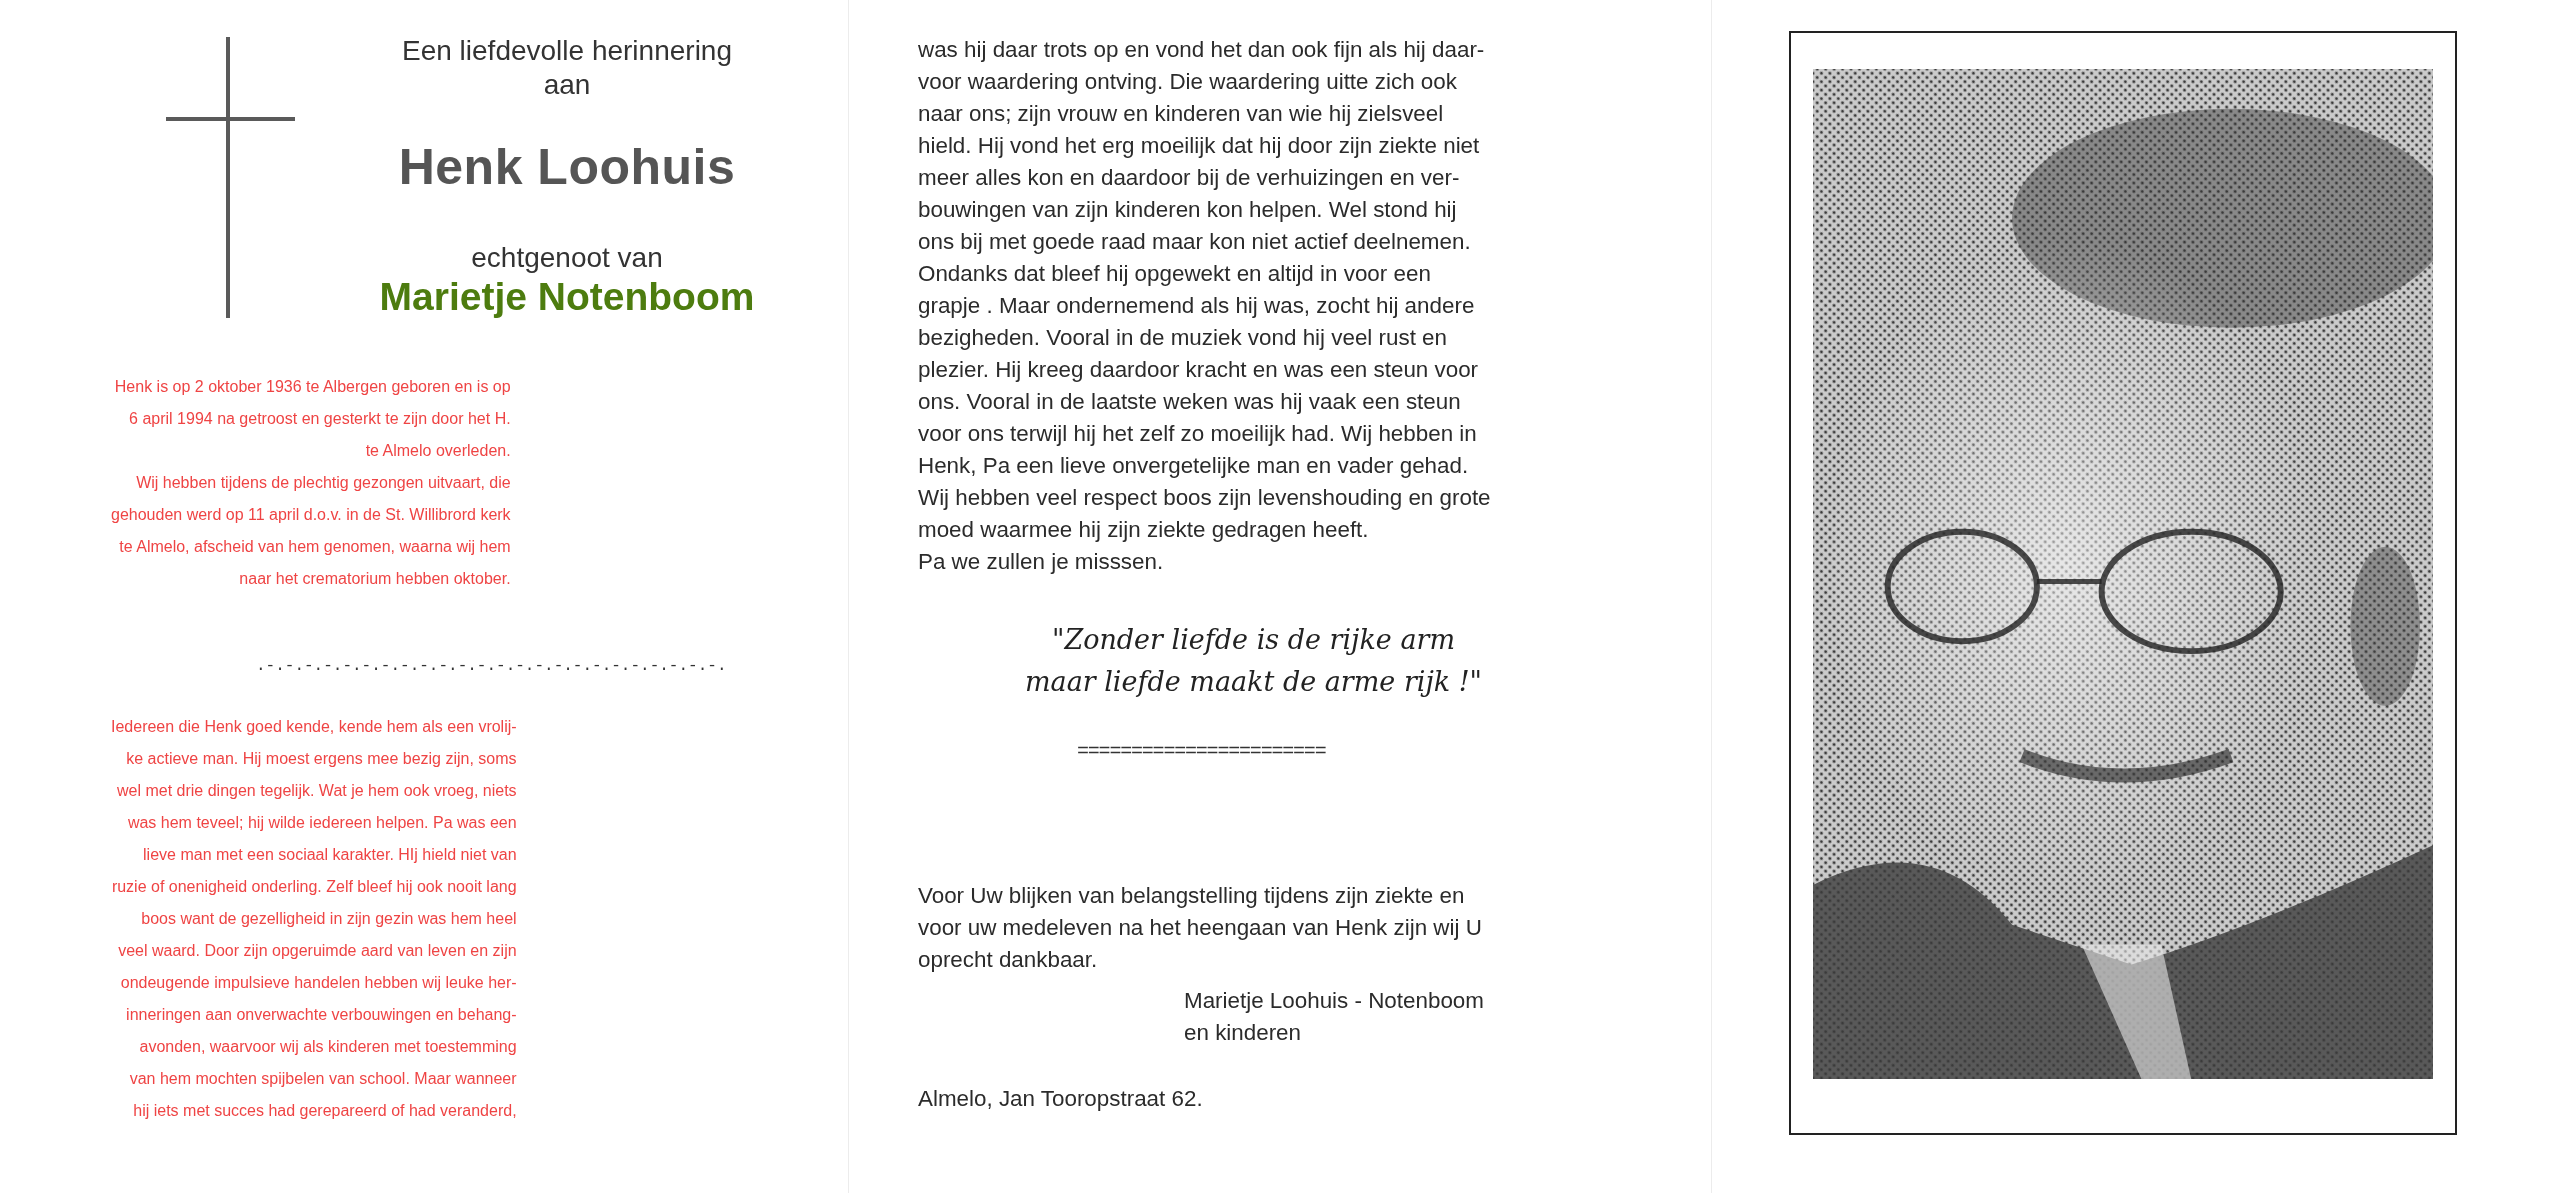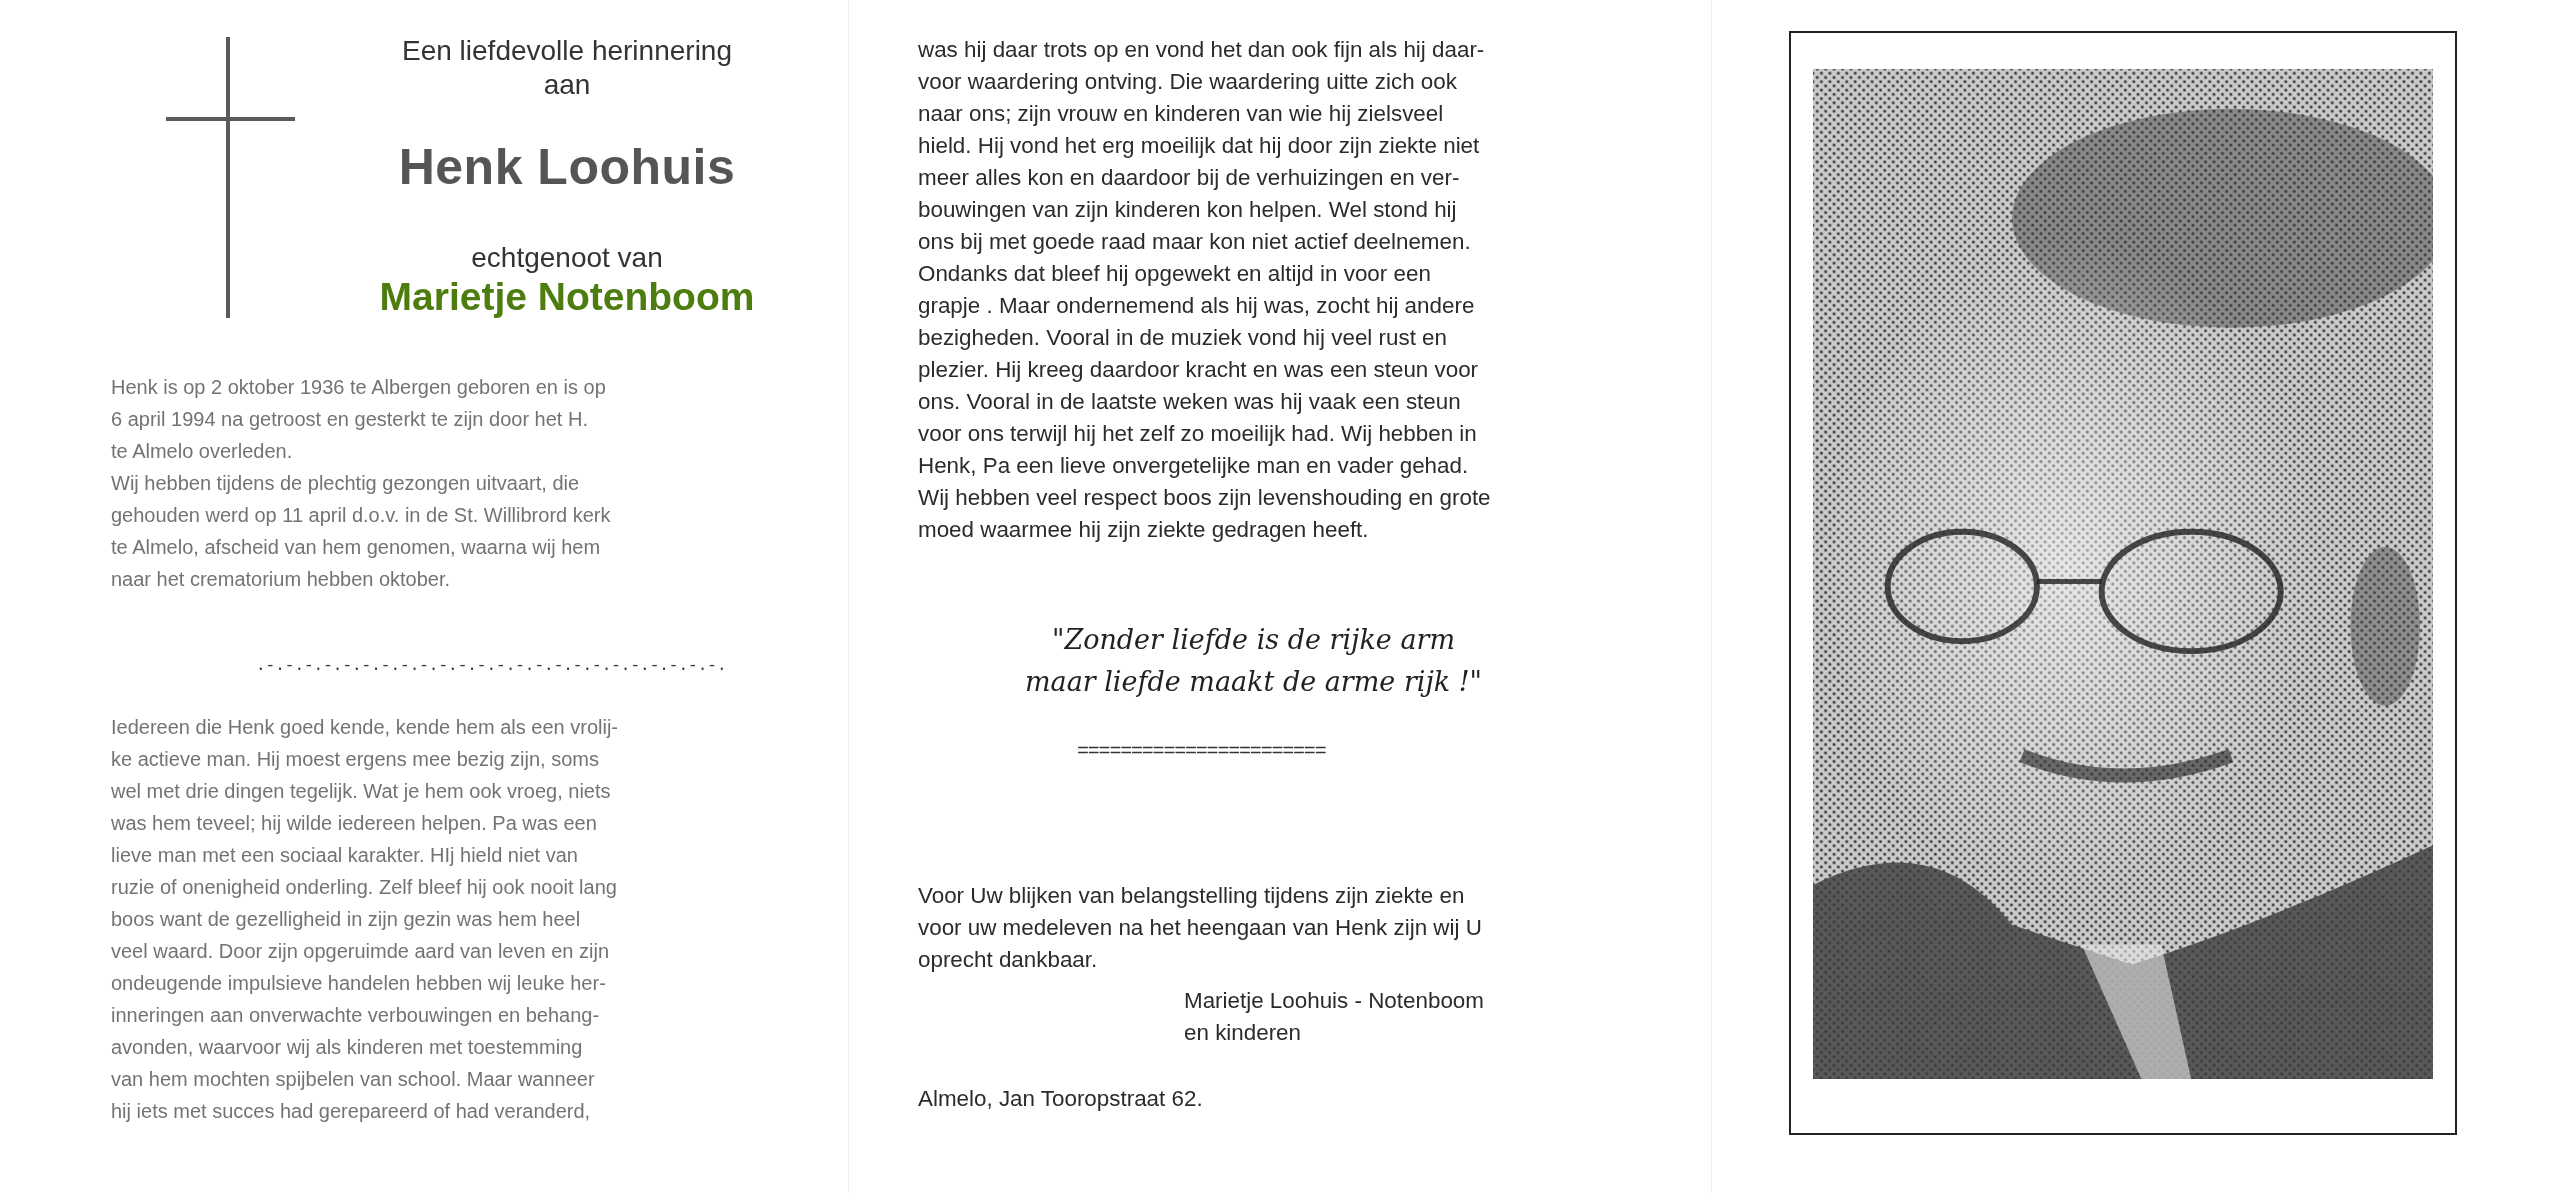--- a/index.html
+++ b/index.html
@@ -6,21 +6,21 @@
   body { width: 2576px; height: 1194px; position: relative; overflow: hidden;
          font-family: "Liberation Sans", sans-serif; color: #2b2b2b; }
   .abs { position: absolute; white-space: nowrap; }
   .fold { position: absolute; top: 0; width: 1px; height: 1194px; background: #ececec; }
   .cross-v { position: absolute; left: 226px; top: 37px; width: 4px; height: 281px; background: #5a5a5a; }
   .cross-h { position: absolute; left: 166px; top: 117px; width: 129px; height: 4px; background: #5a5a5a; }
   .center-col { position: absolute; left: 368px; width: 398px; text-align: center; white-space: nowrap; }
   .intro { font-size: 28px; line-height: 34px; color: #333; }
   .name-big { font-size: 50px; font-weight: bold; color: #555; line-height: 60px; letter-spacing: 0.5px; }
   .spouse { font-size: 39px; font-weight: bold; color: #4d7c0f; line-height: 46px; }
-  .body-text { font-size: 20px; line-height: 32px; color: #737373; }
+  .body-text { font-size: 16px; line-height: 32px; color: #ef4444; text-align: right; }
   .mid-text { font-size: 22.4px; line-height: 32px; color: #2b2b2b; }
   .line { display: block; white-space: nowrap; }
   .dashdiv { position: absolute; left: 256px; top: 657px; font-family: "Liberation Mono", monospace;
              font-size: 16px; letter-spacing: 0px; color: #333; white-space: nowrap; }
   .quote { position: absolute; left: 995px; width: 517px; text-align: center;
            font-family: "DejaVu Serif", serif; font-style: italic; font-size: 27px; line-height: 42px; color: #222; }
   .eqdiv { position: absolute; left: 1077px; top: 740px; font-family: "Liberation Mono", monospace;
            font-size: 20px; color: #333; letter-spacing: -1.2px; white-space: nowrap; }
   .frame { position: absolute; left: 1789px; top: 31px; width: 668px; height: 1104px; border: 2px solid #222; box-sizing: border-box; }
   .photo { position: absolute; left: 1813px; top: 69px; width: 620px; height: 1010px;
@@ -86,20 +86,21 @@
     <span class="line">ons bij met goede raad maar kon niet actief deelnemen.</span>
     <span class="line">Ondanks dat bleef hij opgewekt en altijd in voor een</span>
     <span class="line">grapje . Maar ondernemend als hij was, zocht hij andere</span>
     <span class="line">bezigheden. Vooral in de muziek vond hij veel rust en</span>
     <span class="line">plezier. Hij kreeg daardoor kracht en was een steun voor</span>
     <span class="line">ons. Vooral in de laatste weken was hij vaak een steun</span>
     <span class="line">voor ons  terwijl hij het zelf zo moeilijk had. Wij hebben in</span>
     <span class="line">Henk, Pa een lieve onvergetelijke man en vader gehad.</span>
     <span class="line">Wij hebben veel respect boos zijn levenshouding en grote</span>
     <span class="line">moed waarmee hij zijn ziekte gedragen heeft.</span>
+    <span class="line">Pa we zullen je misssen.</span>
   </div>
 
 <div class="quote" style="top:619px;">
   <span class="line">"Zonder liefde is de rijke arm</span>
   <span class="line">maar liefde maakt de arme rijk !"</span>
 </div>
 
 <div class="eqdiv">=======================</div>
 
 <div class="abs mid-text" style="left:918px; top:832px;margin-top:48px;" id="p4">

